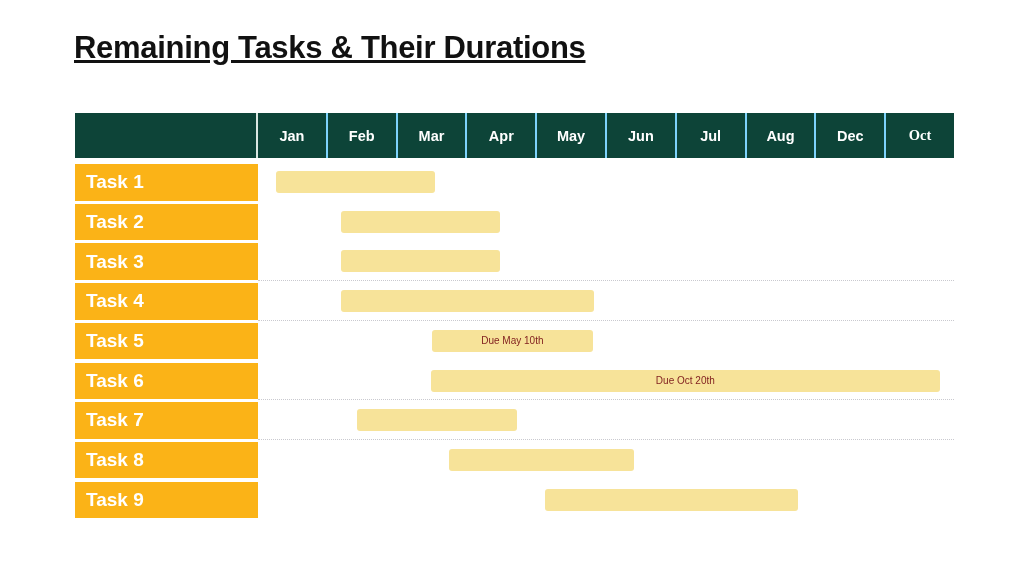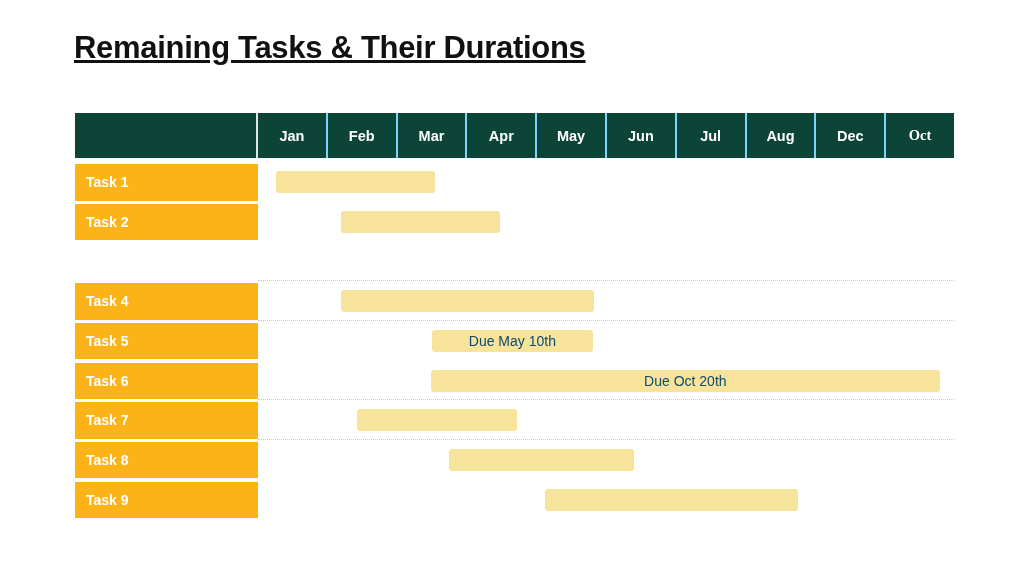--- a/index.html
+++ b/index.html
@@ -93,21 +93,21 @@
     top: 0;
     width: 183px;
     height: 36.5px;
     background-color: #fbb317;
     box-sizing: border-box;
     display: flex;
     align-items: center;
   }
   .task-label-text {
     color: #ffffff;
-    font-size: 14px;
+    font-size: 19px;
     font-weight: bold;
     padding-left: 11px;
     white-space: nowrap;
   }
 
   
   .plot-gridline {
     position: absolute;
     left: 183px;
     width: 696px;
@@ -120,22 +120,22 @@
     position: absolute;
     height: 22px;
     background-color: #f7e399;
     border-radius: 3px;
     display: flex;
     align-items: center;
     justify-content: center;
     overflow: hidden;
   }
   .task-bar-text {
-    font-size: 14px;
-    color: #0c4a6e;
+    font-size: 10px;
+    color: #7f1d1d;
     white-space: nowrap;
     font-family: "Liberation Sans", sans-serif;
   }
 </style>
 </head>
 <body>
 
 <div id="slide-title">Remaining Tasks &amp; Their Durations</div>
 
 <div id="gantt">
@@ -162,20 +162,26 @@
           <span class="task-label-text">Task 1</span>
         </div>
         <div class="task-bar" style="left: 201.096px; width: 158.688px; top: 7px;"></div>
       </div>
       <div class="task-row" style="top: 39.7px;">
         <div class="task-label-cell">
           <span class="task-label-text">Task 2</span>
         </div>
         <div class="task-bar" style="left: 265.824px; width: 158.688px; top: 7px;"></div>
       </div>
+      <div class="task-row" style="top: 79.4px;">
+        <div class="task-label-cell">
+          <span class="task-label-text">Task 3</span>
+        </div>
+        <div class="task-bar" style="left: 265.824px; width: 158.688px; top: 7px;"></div>
+      </div>
       <div class="task-row" style="top: 119.1px;">
         <div class="task-label-cell">
           <span class="task-label-text">Task 4</span>
         </div>
         <div class="task-bar" style="left: 265.824px; width: 253.344px; top: 7px;"></div>
       </div>
       <div class="task-row" style="top: 158.8px;">
         <div class="task-label-cell">
           <span class="task-label-text">Task 5</span>
         </div>

